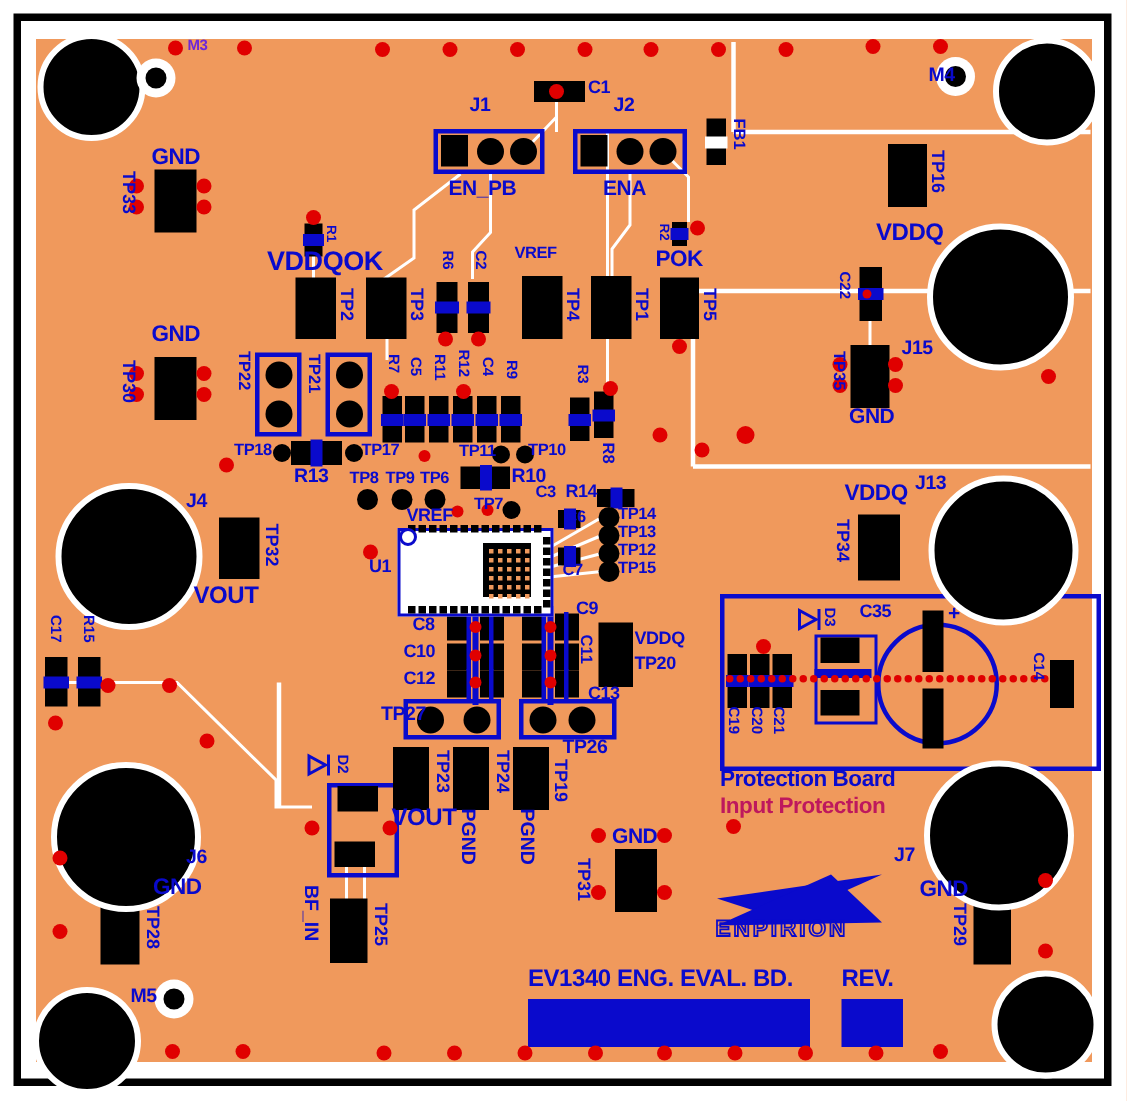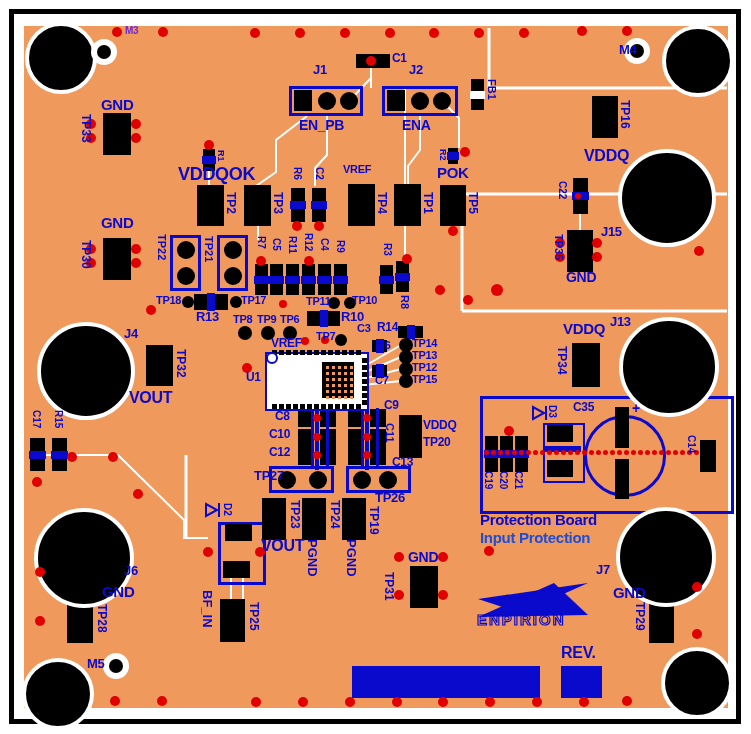--- a/index.html
+++ b/index.html
@@ -471,21 +471,22 @@
     <div class="lbl" style="left: 610px; top: 315px; font-size: 13px; color: rgb(10, 10, 204);">J13</div>
     <div class="lbl v" style="left: 556px; top: 346px; font-size: 12px; color: rgb(10, 10, 204);">TP34</div>
     <div class="lbl v" style="left: 547px; top: 405px; font-size: 10px; color: rgb(10, 10, 204);">D3</div>
     <div class="lbl" style="left: 573px; top: 401px; font-size: 12px; color: rgb(10, 10, 204);">C35</div>
     <div class="lbl" style="left: 632px; top: 401px; font-size: 14px; color: rgb(10, 10, 204);">+</div>
     <div class="lbl v" style="left: 483px; top: 471px; font-size: 10px; color: rgb(10, 10, 204);">C19</div>
     <div class="lbl v" style="left: 498px; top: 471px; font-size: 10px; color: rgb(10, 10, 204);">C20</div>
     <div class="lbl v" style="left: 513px; top: 471px; font-size: 10px; color: rgb(10, 10, 204);">C21</div>
     <div class="lbl v" style="left: 686px; top: 435px; font-size: 10px; color: rgb(10, 10, 204);">C14</div>
     <div class="lbl" style="left: 480px; top: 512px; font-size: 15px; color: rgb(10, 10, 204);">Protection Board</div>
-    <div class="lbl" style="left: 480px; top: 530px; font-size: 15px; color: #1d4ed8;">Input Protection</div>
+    <div class="lbl" style="left: 480px; top: 530px; font-size: 15px; color: #be185d;">Input Protection</div>
     <div class="lbl" style="left: 408px; top: 550px; font-size: 14px; color: rgb(10, 10, 204);">GND</div>
     <div class="lbl v" style="left: 383px; top: 572px; font-size: 12px; color: rgb(10, 10, 204);">TP31</div>
     <div class="lbl" style="left: 596px; top: 563px; font-size: 13px; color: rgb(10, 10, 204);">J7</div>
     <div class="lbl" style="left: 613px; top: 585px; font-size: 15px; color: rgb(10, 10, 204);">GND</div>
     <div class="lbl v" style="left: 634px; top: 602px; font-size: 12px; color: rgb(10, 10, 204);">TP29</div>
+    <div class="lbl" style="left: 352px; top: 645px; font-size: 16px; color: rgb(10, 10, 204);">EV1340 ENG. EVAL. BD.</div>
     <div class="lbl" style="left: 561px; top: 645px; font-size: 16px; color: rgb(10, 10, 204);">REV.</div>
     <div class="lbl k" style="left: 477px; top: 612px; font-size: 15px; color: rgb(10, 10, 204);">ENPIRION</div>
   </div>
 
 </body></html>

